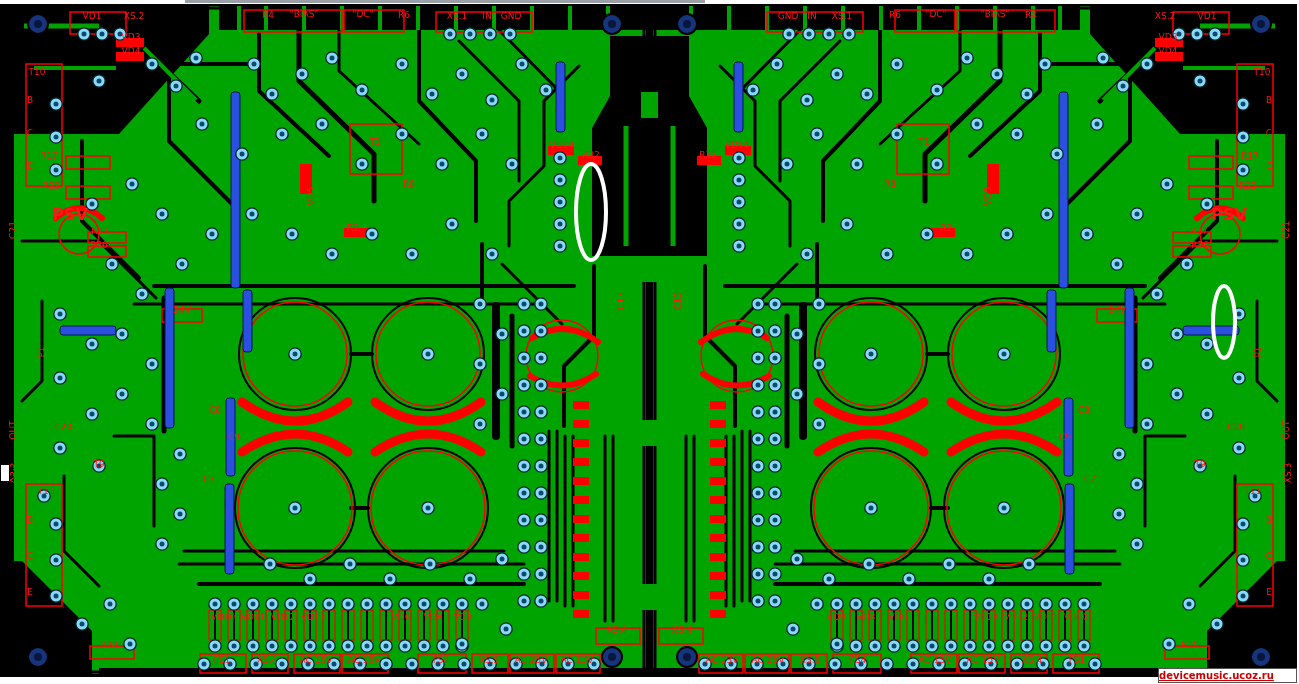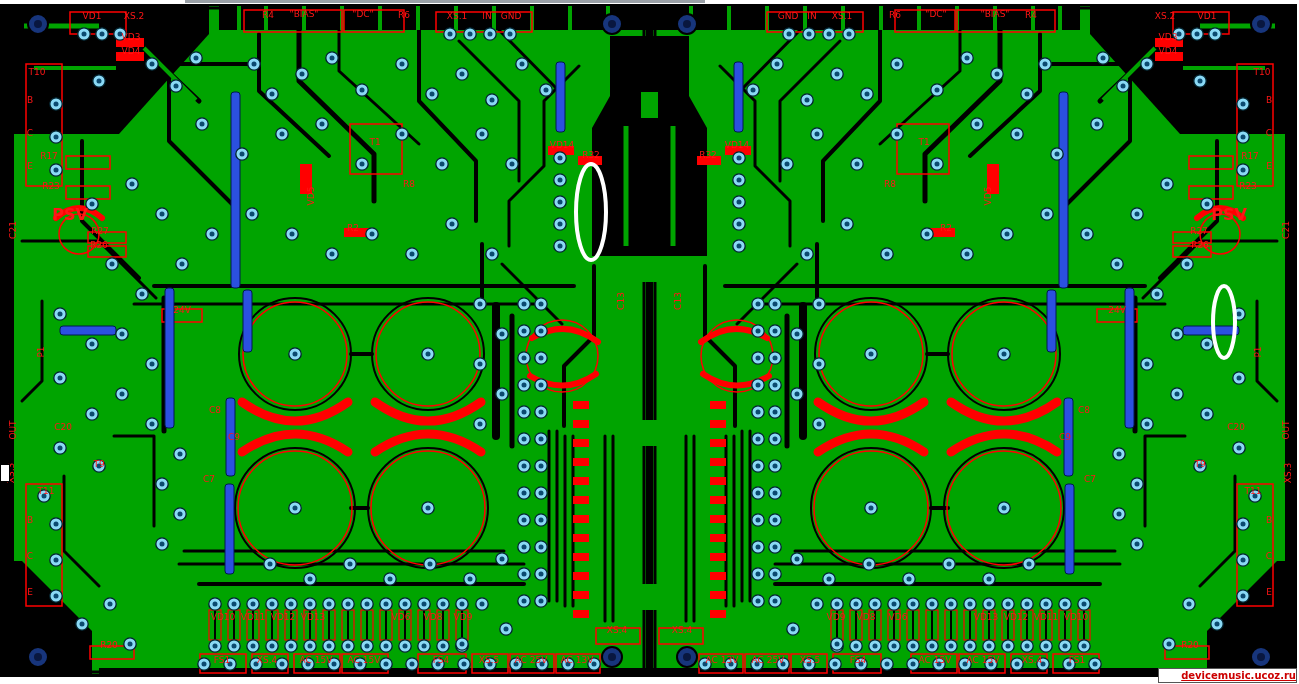--- a/index.html
+++ b/index.html
@@ -14,21 +14,21 @@
   .bridge-tab{position:absolute;background:#00a400;z-index:20;}
   #overlay{position:absolute;left:0;top:0;z-index:40;}
   #top-strip{position:absolute;left:0;top:0;width:1299px;height:4px;background:#ffffff;z-index:50;}
   #top-sliver{position:absolute;left:185px;top:0;width:520px;height:3px;background:#9aa0a6;}
   #bottom-strip{position:absolute;left:0;top:677px;width:1299px;height:7px;background:#ffffff;z-index:50;}
   #right-strip{position:absolute;left:1297px;top:0;width:2px;height:684px;background:#ffffff;z-index:55;}
   #left-notch{position:absolute;left:0;top:464px;width:10px;height:18px;background:#ffffff;
               border:1px solid #000;box-sizing:border-box;z-index:45;}
   #watermark{position:absolute;left:1158px;top:668px;width:139px;height:15px;background:#ffffff;
              border:1px solid #555;box-sizing:border-box;z-index:60;
-             display:flex;align-items:center;justify-content:flex-end;}
+             display:flex;align-items:center;justify-content:flex-start;}
   #watermark span{color:#cc0000;font-size:10px;font-weight:bold;text-decoration:underline;
                   font-family:"DejaVu Sans",sans-serif;line-height:1;}
 </style>
 </head>
 <body>
 
 <div id="page">
 
   <svg id="board-left" class="board" xmlns="http://www.w3.org/2000/svg" width="642" height="668">
       <g>

